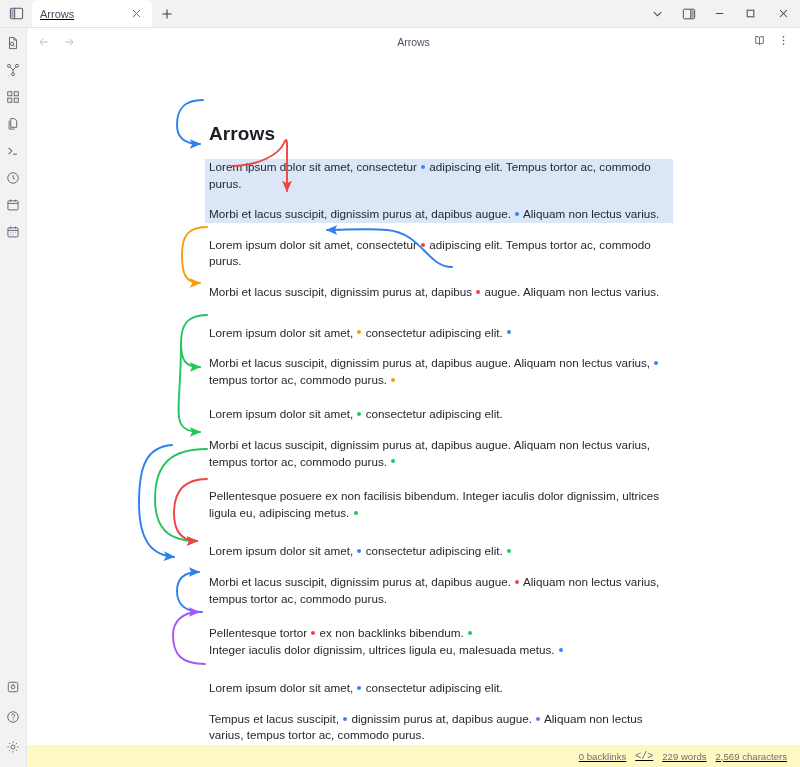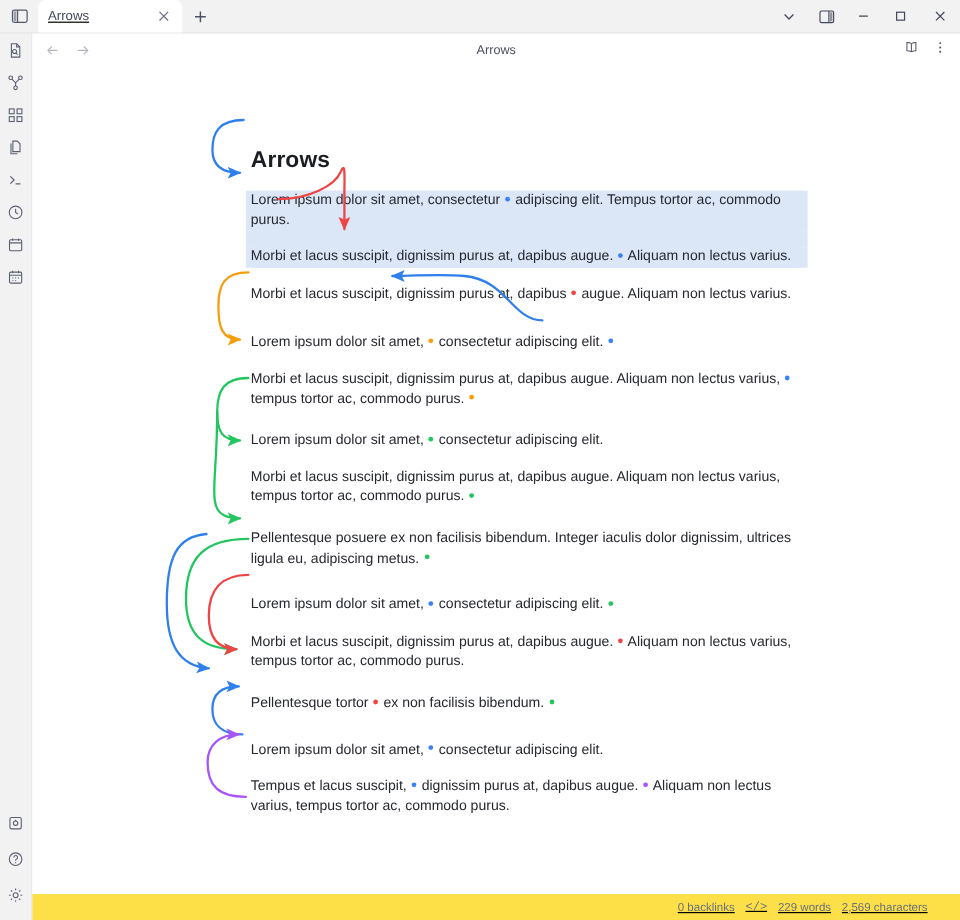--- a/index.html
+++ b/index.html
@@ -86,21 +86,21 @@
   .gap-sel{height:14px;margin:-14px 0 0 0;background:#dbe6f7;box-shadow:-4px 0 0 0 #dbe6f7,4px 0 0 0 #dbe6f7;}
   .anchor{
     display:inline-block;width:4px;height:4px;border-radius:50%;
     vertical-align:middle;position:relative;top:-1px;margin:0 1px;
   }
   svg.overlay{position:absolute;left:0;top:0;width:773px;height:713px;pointer-events:none;}
 
   
   .statusbar{
     height:22px;min-height:22px;display:flex;align-items:center;justify-content:flex-end;
-    padding-right:27px;gap:9px;background:#fde047;
+    padding-right:13px;gap:9px;background:#fef9c3;
     font-size:9.6px;color:#6a6e7d;
   }
   .sb-item{white-space:nowrap;}
   .sb-code{font-family:"Liberation Mono",monospace;font-size:10px;color:#6a6e7d;}
 </style>
 </head>
 <body>
 
 <div class="app">
 
@@ -340,20 +340,23 @@
 
             <p class="para sel">
               <span>Lorem ipsum dolor sit amet, consectetur </span><span class="anchor" style="background:#3b82f6"></span><span> adipiscing elit. Tempus tortor ac, commodo purus.</span>
             </p>
             <div class="gap-sel"></div>
             <p class="para sel">
               <span>Morbi et lacus suscipit, dignissim purus at, dapibus augue. </span><span class="anchor" style="background:#3b82f6"></span><span> Aliquam non lectus varius.</span>
             </p>
 
             <p class="para">
+              <span>Lorem ipsum dolor sit amet, consectetur </span><span class="anchor" style="background:#ef4444"></span><span> adipiscing elit. Tempus tortor ac, commodo purus.</span>
+            </p>
+            <p class="para">
               <span>Morbi et lacus suscipit, dignissim purus at, dapibus </span><span class="anchor" style="background:#ef4444"></span><span> augue. Aliquam non lectus varius.</span>
             </p>
 
             <p class="para" style="margin-top:24px">
               <span>Lorem ipsum dolor sit amet, </span><span class="anchor" style="background:#f59e0b"></span><span> consectetur adipiscing elit. </span><span class="anchor" style="background:#3b82f6"></span>
             </p>
             <p class="para">
               <span>Morbi et lacus suscipit, dignissim purus at, dapibus augue. Aliquam non lectus varius, </span><span class="anchor" style="background:#3b82f6"></span><span>tempus tortor ac, commodo purus. </span><span class="anchor" style="background:#f59e0b"></span>
             </p>
 
@@ -367,21 +370,24 @@
               <span>Pellentesque posuere ex non facilisis bibendum. Integer iaculis dolor dignissim, ultrices ligula eu, adipiscing metus. </span><span class="anchor" style="background:#22c55e"></span>
             </p>
 
             <p class="para" style="margin-top:22px">
               <span>Lorem ipsum dolor sit amet, </span><span class="anchor" style="background:#3b82f6"></span><span> consectetur adipiscing elit. </span><span class="anchor" style="background:#22c55e"></span>
             </p>
             <p class="para" style="margin-bottom:18px">
               <span>Morbi et lacus suscipit, dignissim purus at, dapibus augue. </span><span class="anchor" style="background:#ef4444"></span><span> Aliquam non lectus varius, tempus tortor ac, commodo purus.</span>
             </p>
             <p class="para" style="margin-bottom:0">
-              <span>Pellentesque tortor </span><span class="anchor" style="background:#ef4444"></span><span> ex non facilisis bibendum. </span><span class="anchor" style="background:#22c55e"></span>
+              <span>Pellentesque tortor </span><span class="anchor" style="background:#ef4444"></span><span> ex non backlinks bibendum. </span><span class="anchor" style="background:#22c55e"></span>
+            </p>
+            <p class="para">
+              <span>Integer iaculis dolor dignissim, ultrices ligula eu, malesuada metus. </span><span class="anchor" style="background:#3b82f6"></span>
             </p>
 
             <p class="para" style="margin-top:22px">
               <span>Lorem ipsum dolor sit amet, </span><span class="anchor" style="background:#3b82f6"></span><span> consectetur adipiscing elit.</span>
             </p>
             <p class="para" style="margin-bottom:18px">
               <span>Tempus et lacus suscipit, </span><span class="anchor" style="background:#3b82f6"></span><span> dignissim purus at, dapibus augue. </span><span class="anchor" style="background:#a855f7"></span><span> Aliquam non lectus varius, tempus tortor ac, commodo purus.</span>
             </p>
 
           </div>

